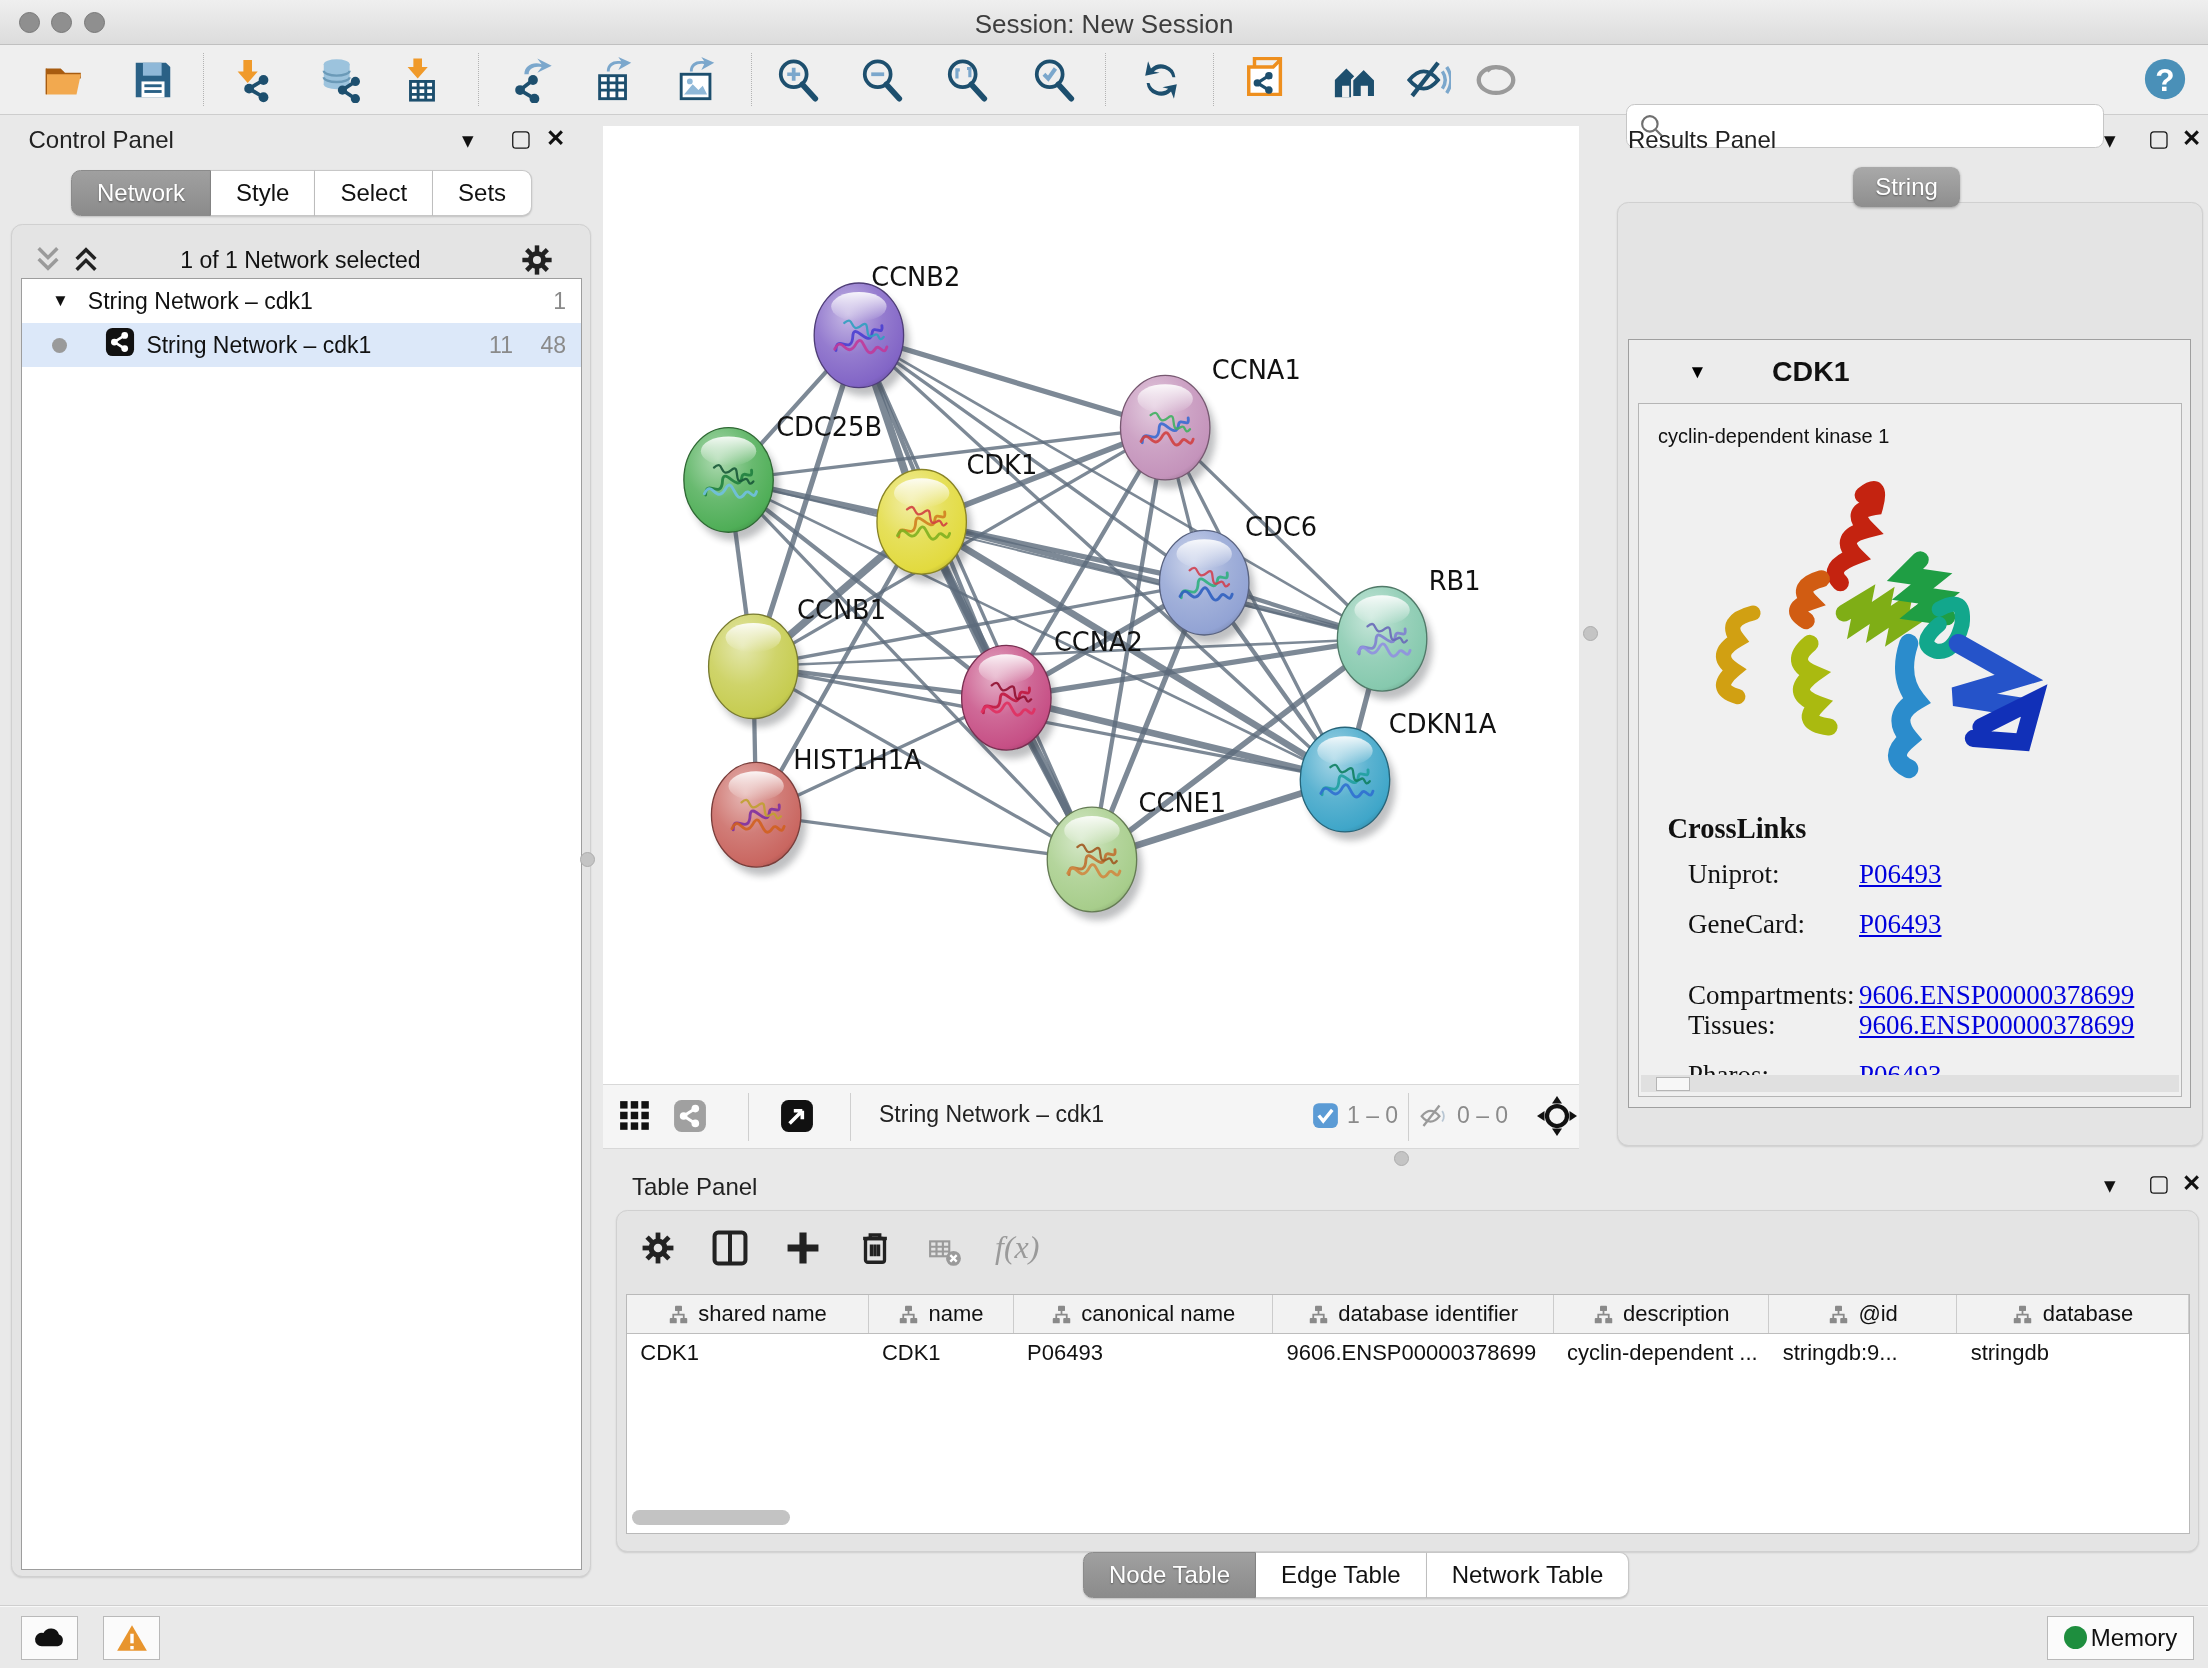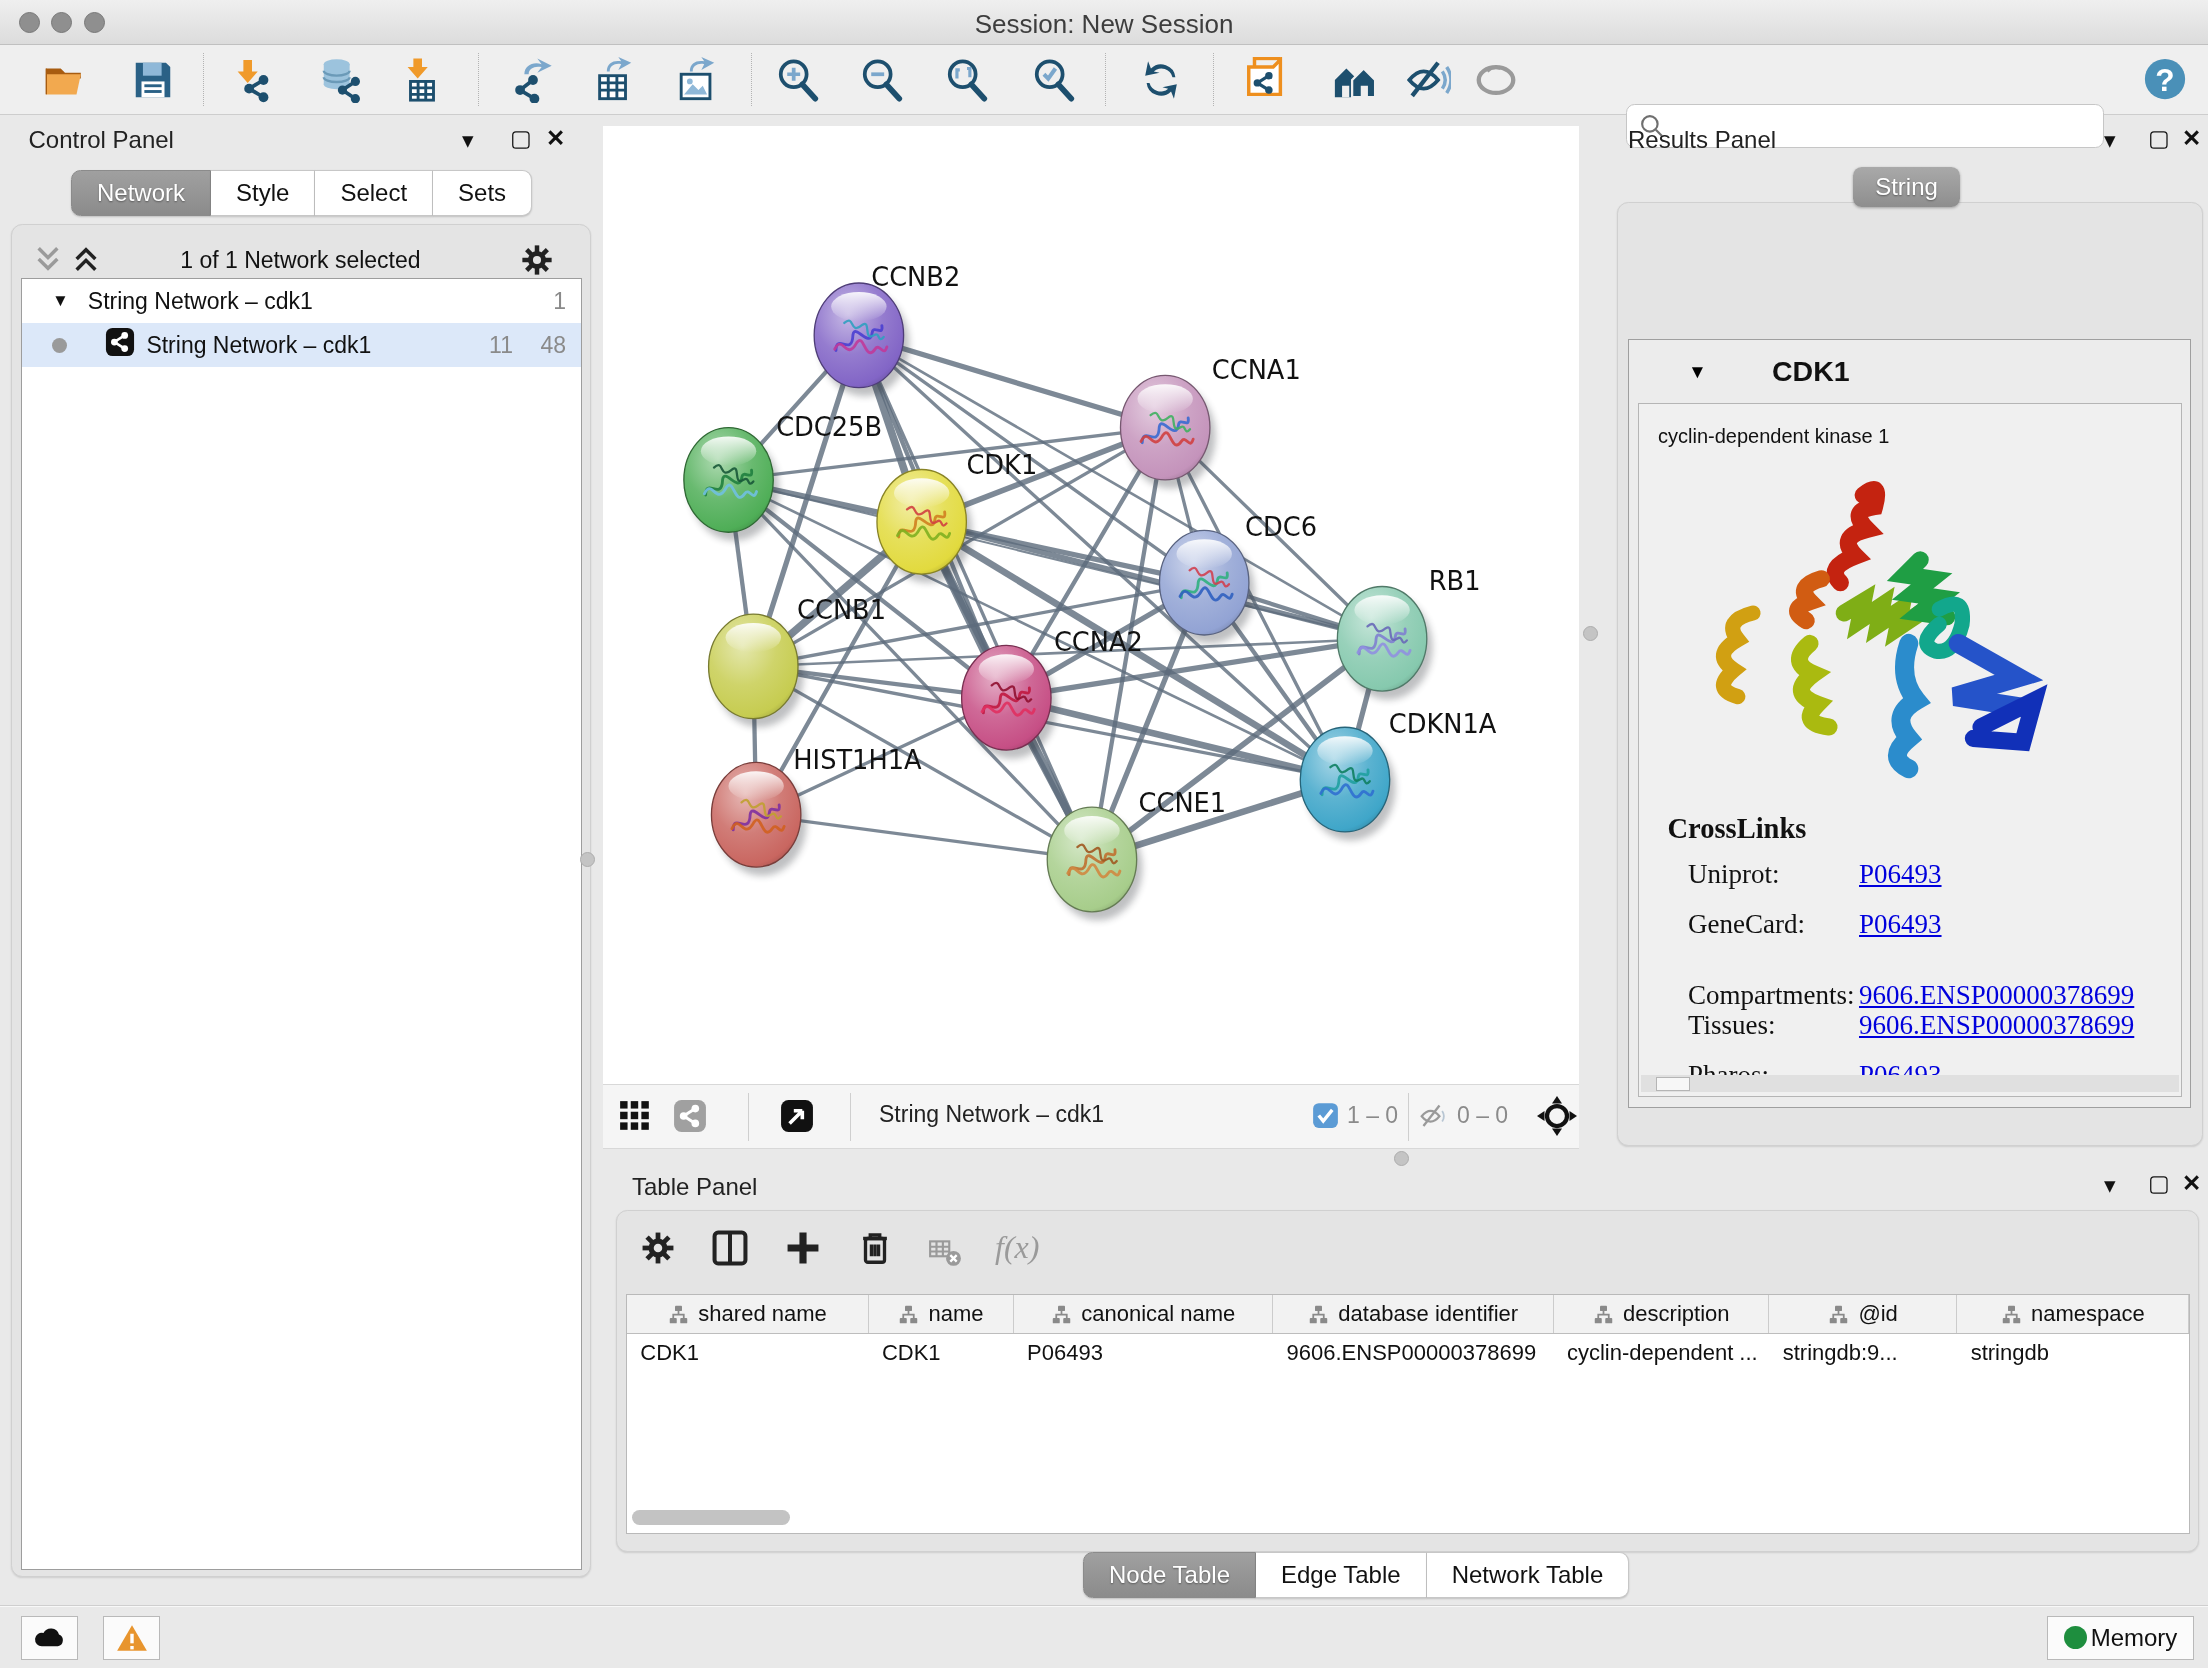--- a/index.html
+++ b/index.html
@@ -784,21 +784,21 @@
         </div>
         <div class="th" style="width: 233px;">
           <svg viewBox="0 0 24 24" width="21" height="21">
             <g fill="#8a8a8a">
               <rect x="8" y="2" width="8" height="6" rx="1"></rect>
               <rect x="2" y="16" width="8" height="6" rx="1"></rect>
               <rect x="14" y="16" width="8" height="6" rx="1"></rect>
             </g>
             <path d="M12 8v4M6 16v-4h12v4" stroke="#8a8a8a" stroke-width="2" fill="none"></path>
           </svg>
-          <span>namespace</span>
+          <span>database</span>
         </div>
       </div>
     <div id="tbl-body">
         <div class="td-row">
           <div class="td" style="width: 243px;">CDK1</div>
           <div class="td" style="width: 146px;">CDK1</div>
           <div class="td" style="width: 261px;">P06493</div>
           <div class="td" style="width: 282px;">9606.ENSP00000378699</div>
           <div class="td" style="width: 217px;">cyclin-dependent ...</div>
           <div class="td" style="width: 189px;">stringdb:9...</div>

